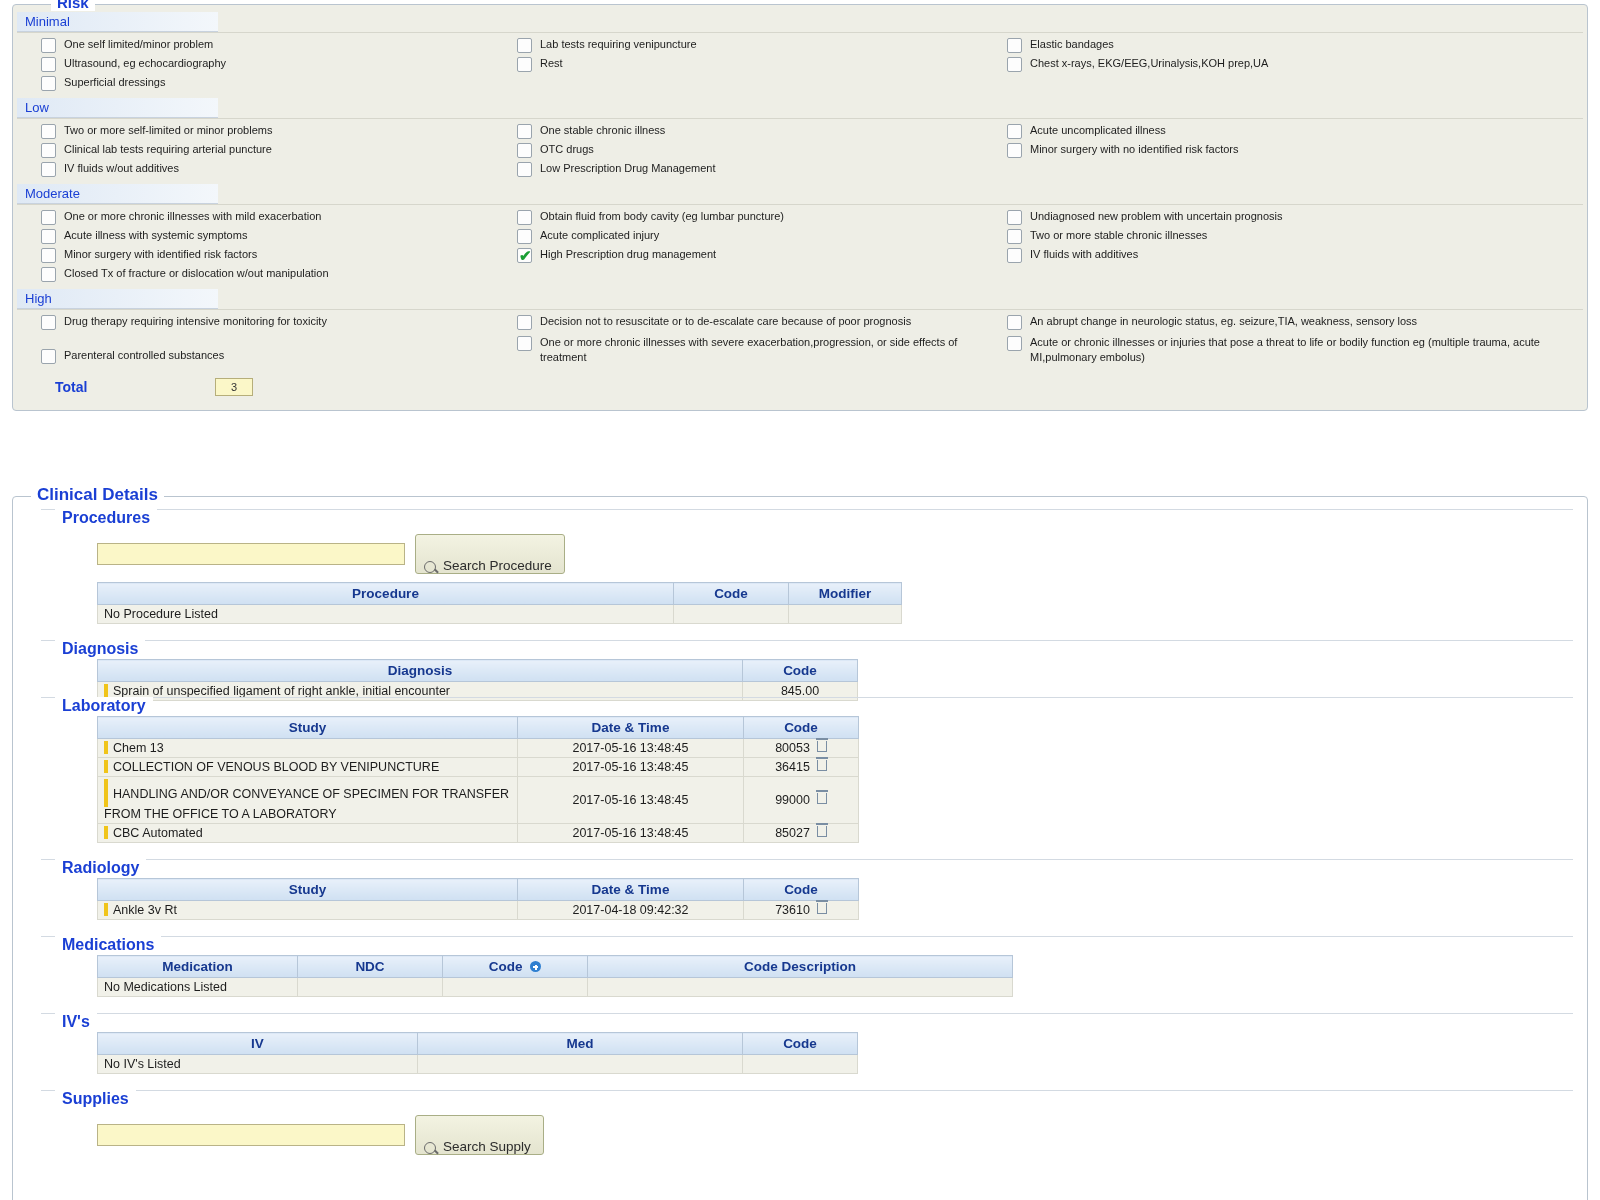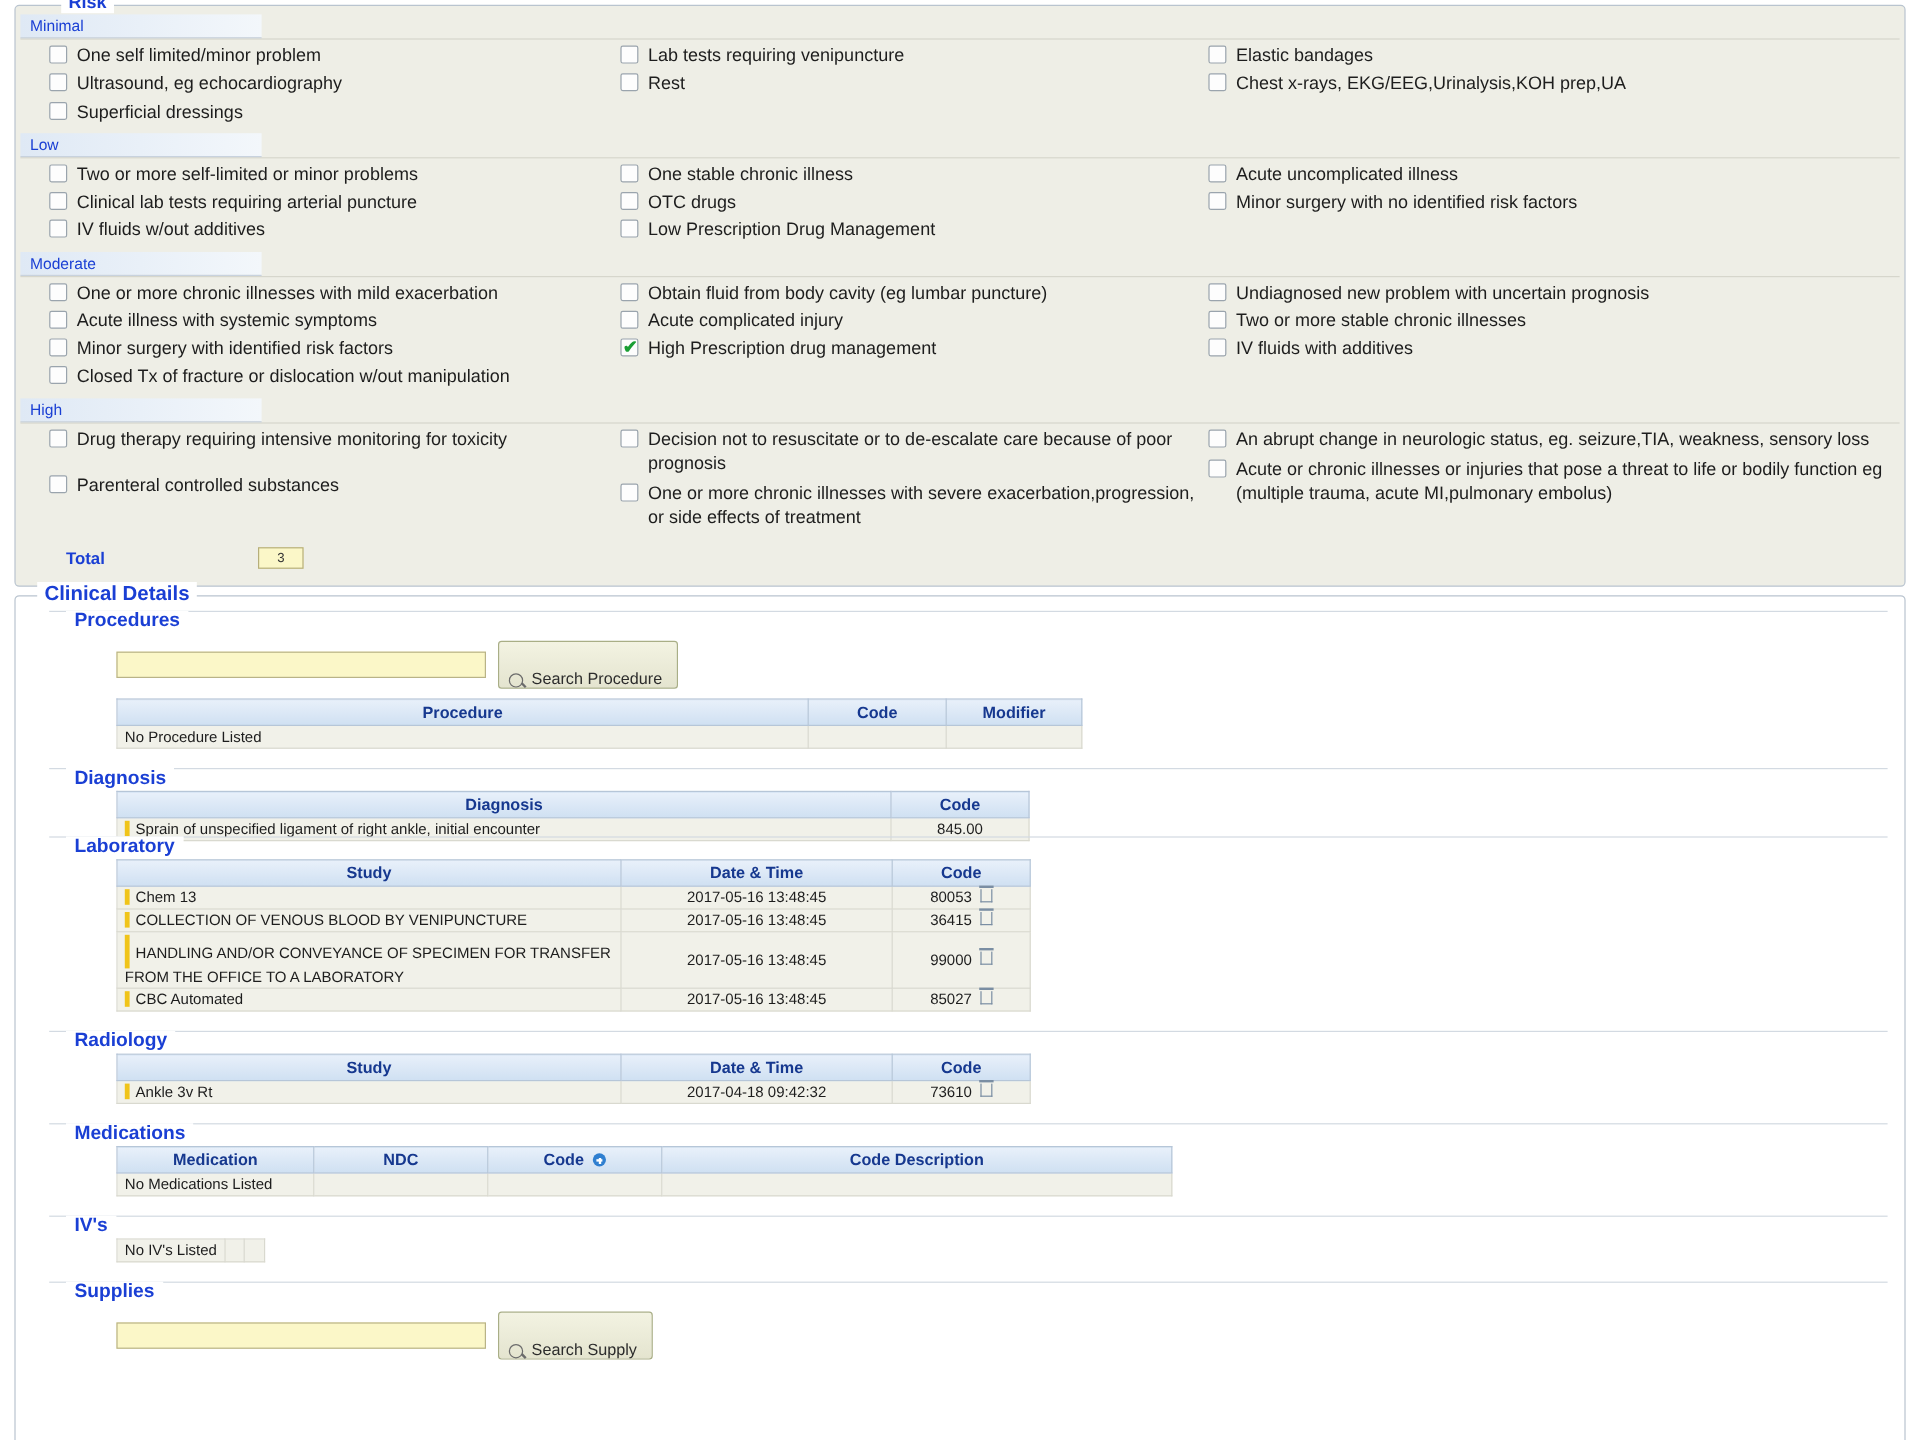--- a/index.html
+++ b/index.html
@@ -73,21 +73,21 @@
     position: relative;
   }
   .chk.checked::after {
     content: "\2714";
     position: absolute;
     left: 1px; top: -3px;
     font-size: 15px;
     color: #1a9e34;
     font-weight: bold;
   }
-  .chk-label { font-size: 15px; color: #1d1d1d; }
+  .chk-label { font-size: 11px; color: #1d1d1d; }
 
   .total-row {
     display: flex;
     align-items: center;
     padding: 6px 0 8px 38px;
   }
   .total-label {
     color: #1a3fd4;
     font-weight: bold;
     font-size: 14px;
@@ -542,21 +542,21 @@
       </div>
     </div>
 
     
     <div class="sub" style="margin-top:12px">
       <div class="sub-legend">Medications</div>
       <div class="sub-body">
         <table class="grid">
           <tbody>
               <tr>
-            <th style="width:164px">Medication</th>
+            <th style="width:200px">Medication</th>
             <th style="width:145px">NDC</th>
             <th style="width:145px"><span>Code</span> &nbsp;<span class="bluedot"></span></th>
             <th style="width:425px">Code Description</th>
           </tr>
           <tr>
             <td class="empty-note">No Medications Listed</td>
             <td>&nbsp;</td>
             <td>&nbsp;</td>
             <td>&nbsp;</td>
           </tr>
@@ -564,20 +564,25 @@
           </table>
       </div>
     </div>
 
     
     <div class="sub" style="margin-top:12px">
       <div class="sub-legend">IV's</div>
       <div class="sub-body">
         <table class="grid">
           <tbody>
+              <tr>
+            <th style="width:320px">IV</th>
+            <th style="width:325px">Med</th>
+            <th style="width:115px">Code</th>
+          </tr>
           <tr>
             <td class="empty-note">No IV's Listed</td>
             <td>&nbsp;</td>
             <td>&nbsp;</td>
           </tr>
         </tbody>
           </table>
       </div>
     </div>
 

